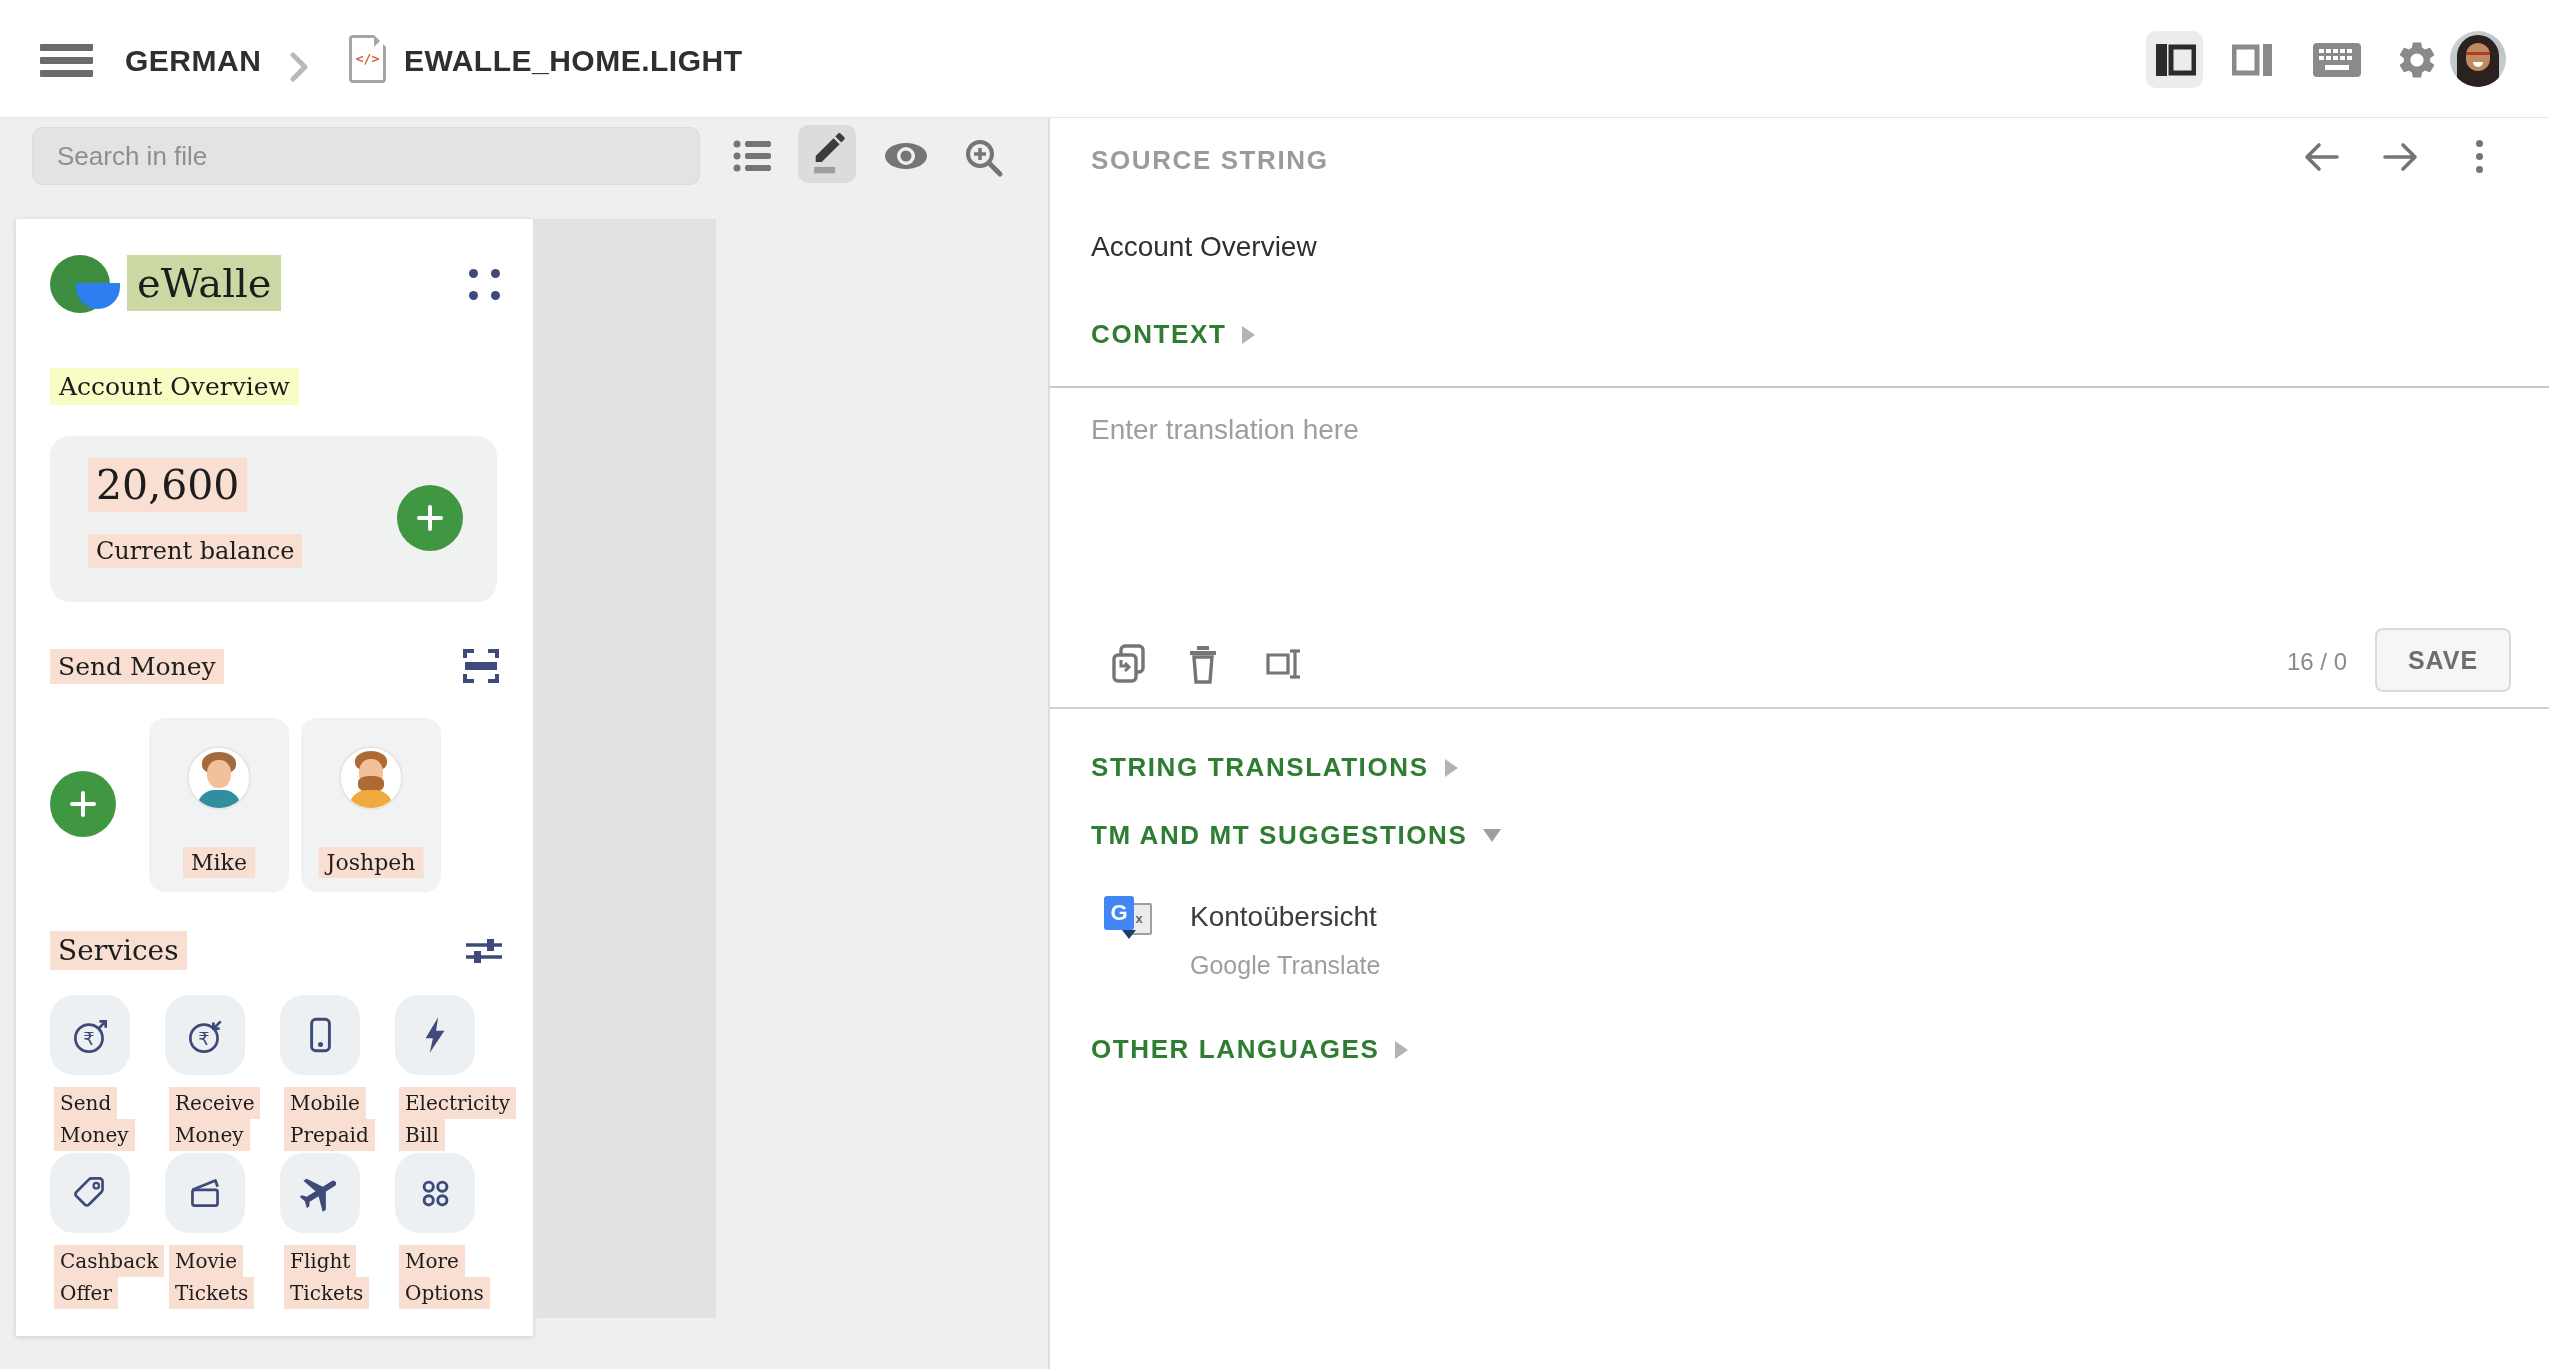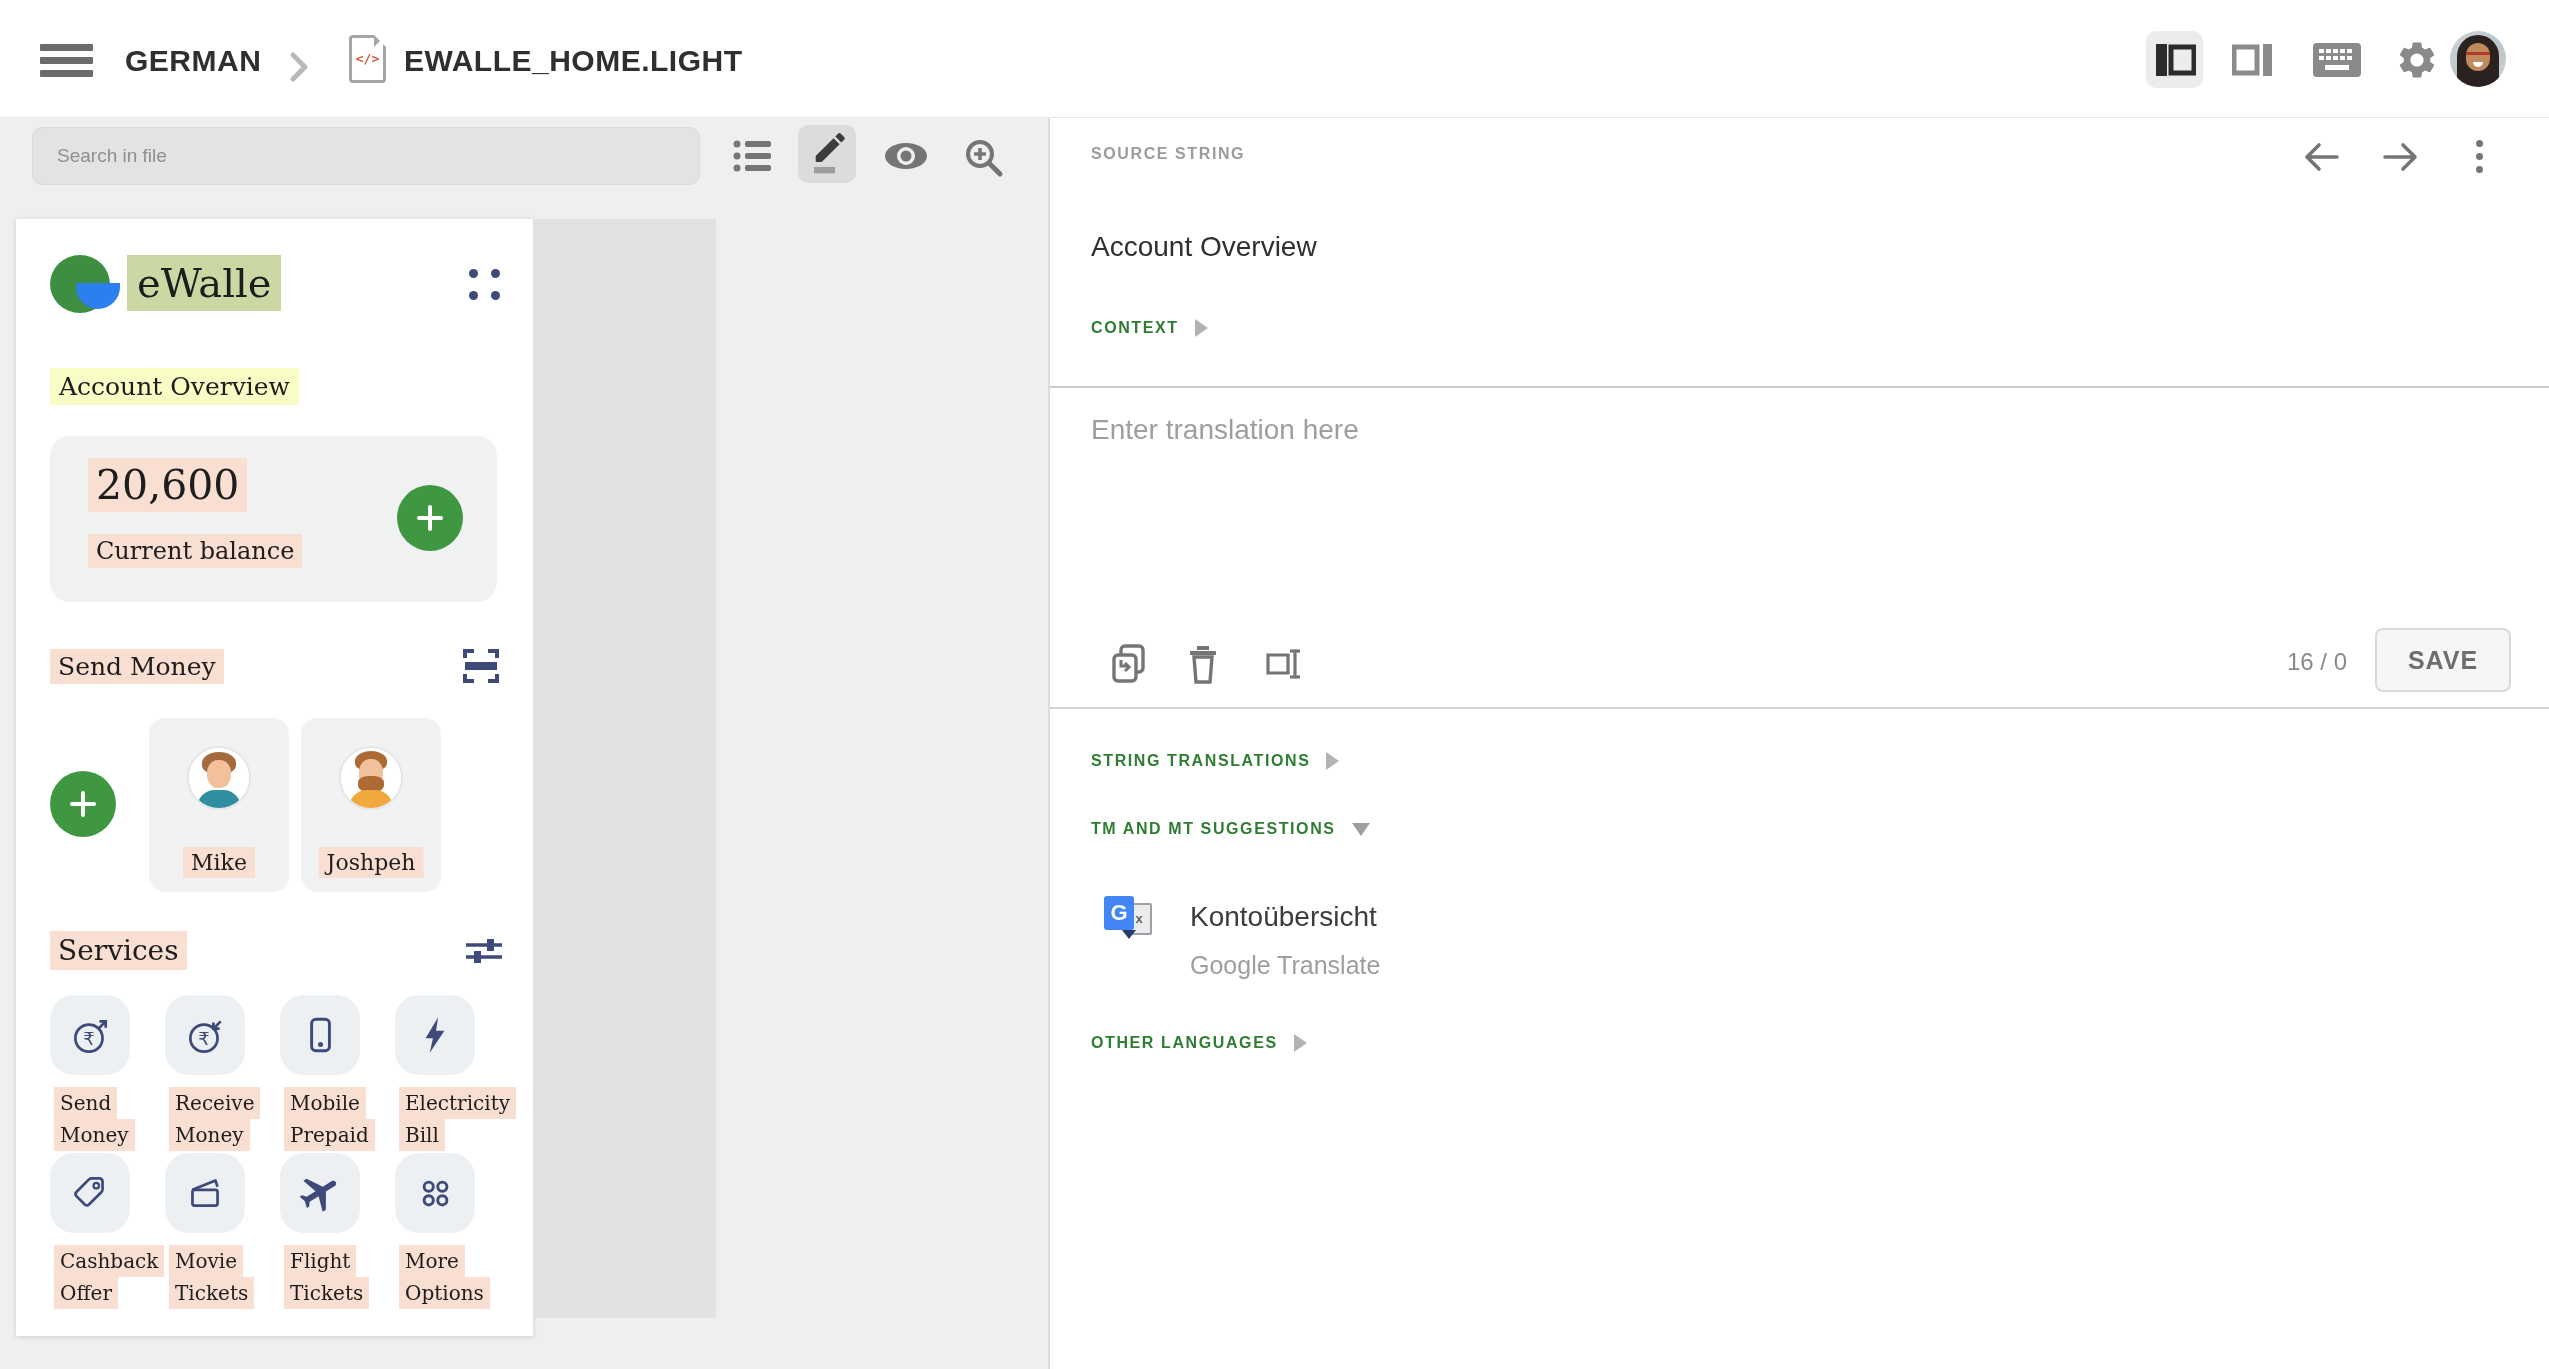--- a/index.html
+++ b/index.html
@@ -21,21 +21,21 @@
   .tb-btn { position:absolute; top:31px; width:57px; height:57px; border-radius:10px; display:flex; align-items:center; justify-content:center; cursor:pointer; }
   .tb-btn.active { background:#ececec; }
   .avatar-top { position:absolute; left:2450px; top:31px; width:56px; height:56px; border-radius:50%; overflow:hidden; background:linear-gradient(140deg,#cdd4d8 0%,#b9c4ca 55%,#d9d3c8 100%); cursor:pointer; }
   .avatar-top .hair { position:absolute; left:7px; top:4px; width:42px; height:52px; border-radius:21px 21px 8px 8px; background:#2b2220; }
   .avatar-top .face { position:absolute; left:16px; top:12px; width:24px; height:28px; border-radius:12px; background:#c08a5f; }
   .avatar-top .glasses { position:absolute; left:16px; top:21px; width:24px; height:6px; border-top:3px solid #b03a30; }
   .avatar-top .smile { position:absolute; left:23px; top:31px; width:10px; height:5px; border-radius:0 0 10px 10px; background:#fff; }
 
   
   .left-panel { position:absolute; left:0; top:118px; width:1048px; height:1251px; background:#efeff0; }
-  .search-input { position:absolute; left:32px; top:9px; width:668px; height:58px; background:#e3e3e4; border:1px solid #dcdcdc; border-radius:10px; font-size:19px; color:#0c4a6e; padding:0 24px; outline:none; font-family:"Liberation Sans",sans-serif; }
+  .search-input { position:absolute; left:32px; top:9px; width:668px; height:58px; background:#e3e3e4; border:1px solid #dcdcdc; border-radius:10px; font-size:26px; color:#0c4a6e; padding:0 24px; outline:none; font-family:"Liberation Sans",sans-serif; }
   .search-input::placeholder { color:#8f8f8f; }
   .pv-icon { position:absolute; top:18px; cursor:pointer; }
   .pencil-btn { position:absolute; left:798px; top:7px; width:58px; height:58px; background:#dcdcdc; border-radius:10px; display:flex; align-items:center; justify-content:center; cursor:pointer; }
 
   .phone-card { position:absolute; left:16px; top:101px; width:517px; height:1117px; background:#fff; box-shadow:0 1px 5px rgba(0,0,0,.14); overflow:hidden; font-family:"DejaVu Serif", serif; color:#1d1d1d; }
   .gray-col { position:absolute; left:533px; top:101px; width:183px; height:1099px; background:#e2e2e2; }
 
   .hl { display:inline-block; }
   .hl-olive { background:#ccd8a4; padding:5px 10px; }
   .hl-yellow { background:#fafcc6; padding:4px 9px; }
@@ -65,21 +65,21 @@
 
   .sec-serv { position:absolute; left:34px; top:712px; font-size:28px; }
   .slider-ic { position:absolute; left:449px; top:718px; cursor:pointer; }
   .svc-cell { position:absolute; width:80px; }
   .svc-tile { width:80px; height:80px; background:#edf0f2; border-radius:24px; display:flex; align-items:center; justify-content:center; cursor:pointer; }
   .svc-label { position:absolute; left:4px; top:92px; font-size:20px; line-height:30px; white-space:nowrap; }
   .svc-label span { display:table; background:#f9ded2; padding:1px 6px; }
 
   
   .right-panel { position:absolute; left:1048px; top:118px; width:1501px; height:1251px; background:#fff; border-left:2px solid #dcdcdc; }
-  .rp-caption { font-size:16px; letter-spacing:1.6px; font-weight:bold; }
+  .rp-caption { font-size:26px; letter-spacing:1.6px; font-weight:bold; }
   .src-label { position:absolute; left:41px; top:27px; color:#9b9b9b; }
   .nav-ic { position:absolute; top:20px; cursor:pointer; }
   .kebab { position:absolute; left:1422px; top:22px; width:14px; cursor:pointer; }
   .kebab i { display:block; width:7px; height:7px; background:#757575; border-radius:50%; margin:0 auto 6px; }
   .src-text { position:absolute; left:41px; top:113px; font-size:28px; color:#2f2f2f; }
   .ctx-row { position:absolute; left:41px; top:201px; display:flex; align-items:center; gap:16px; cursor:pointer; }
   .tri-right { width:0; height:0; border-top:9px solid transparent; border-bottom:9px solid transparent; border-left:13px solid #b3b3b3; }
   .tri-down { width:0; height:0; border-left:9px solid transparent; border-right:9px solid transparent; border-top:13px solid #9e9e9e; }
   .green { color:#2e7d32; }
   .divider { position:absolute; left:0; width:1501px; height:2px; background:#c9c9c9; }

